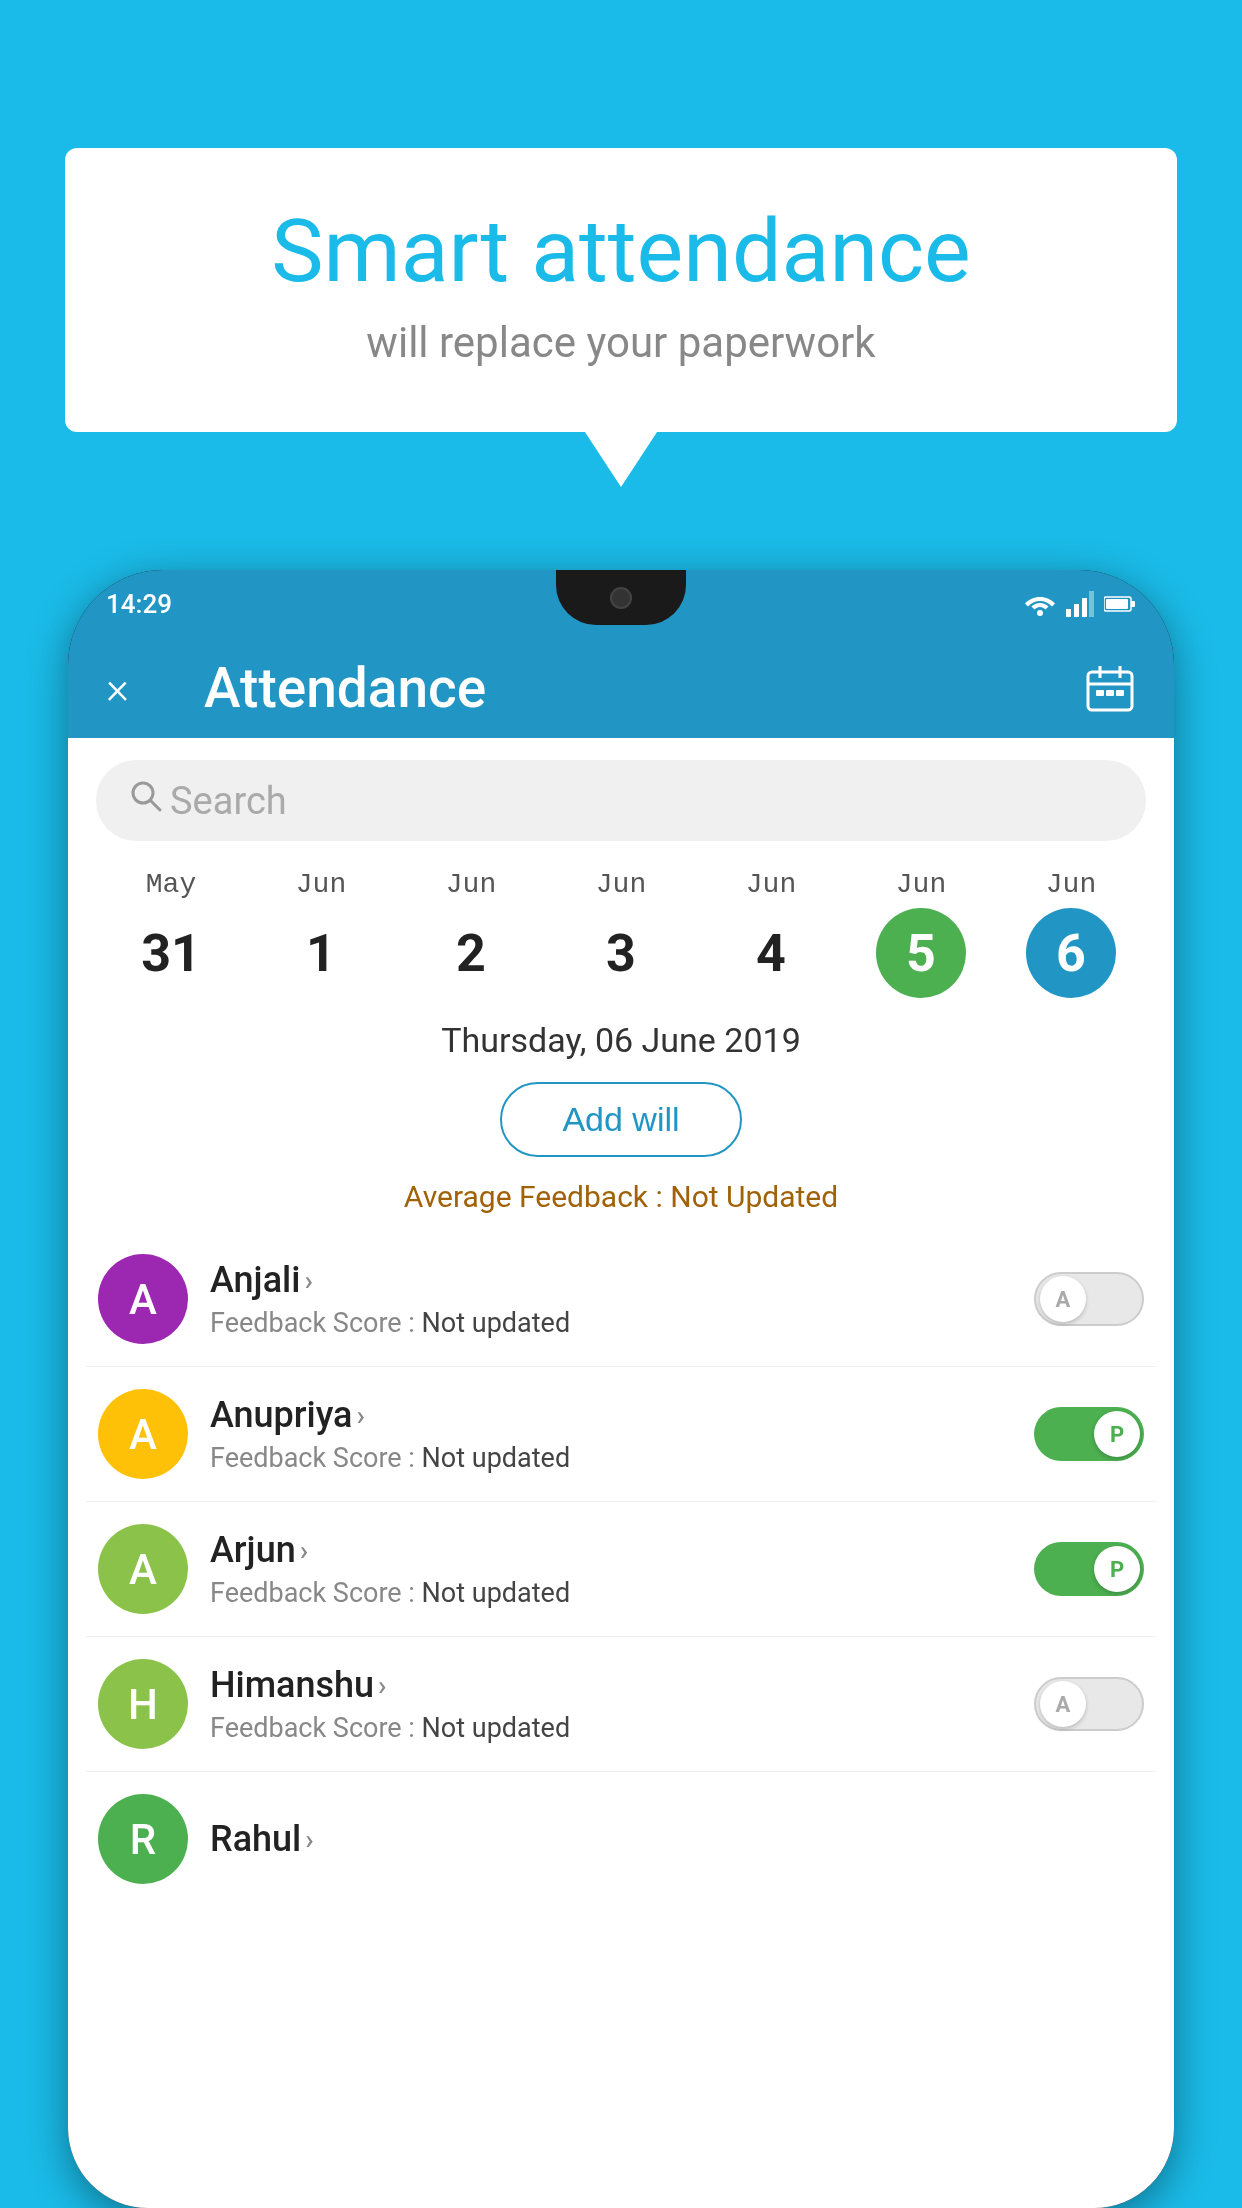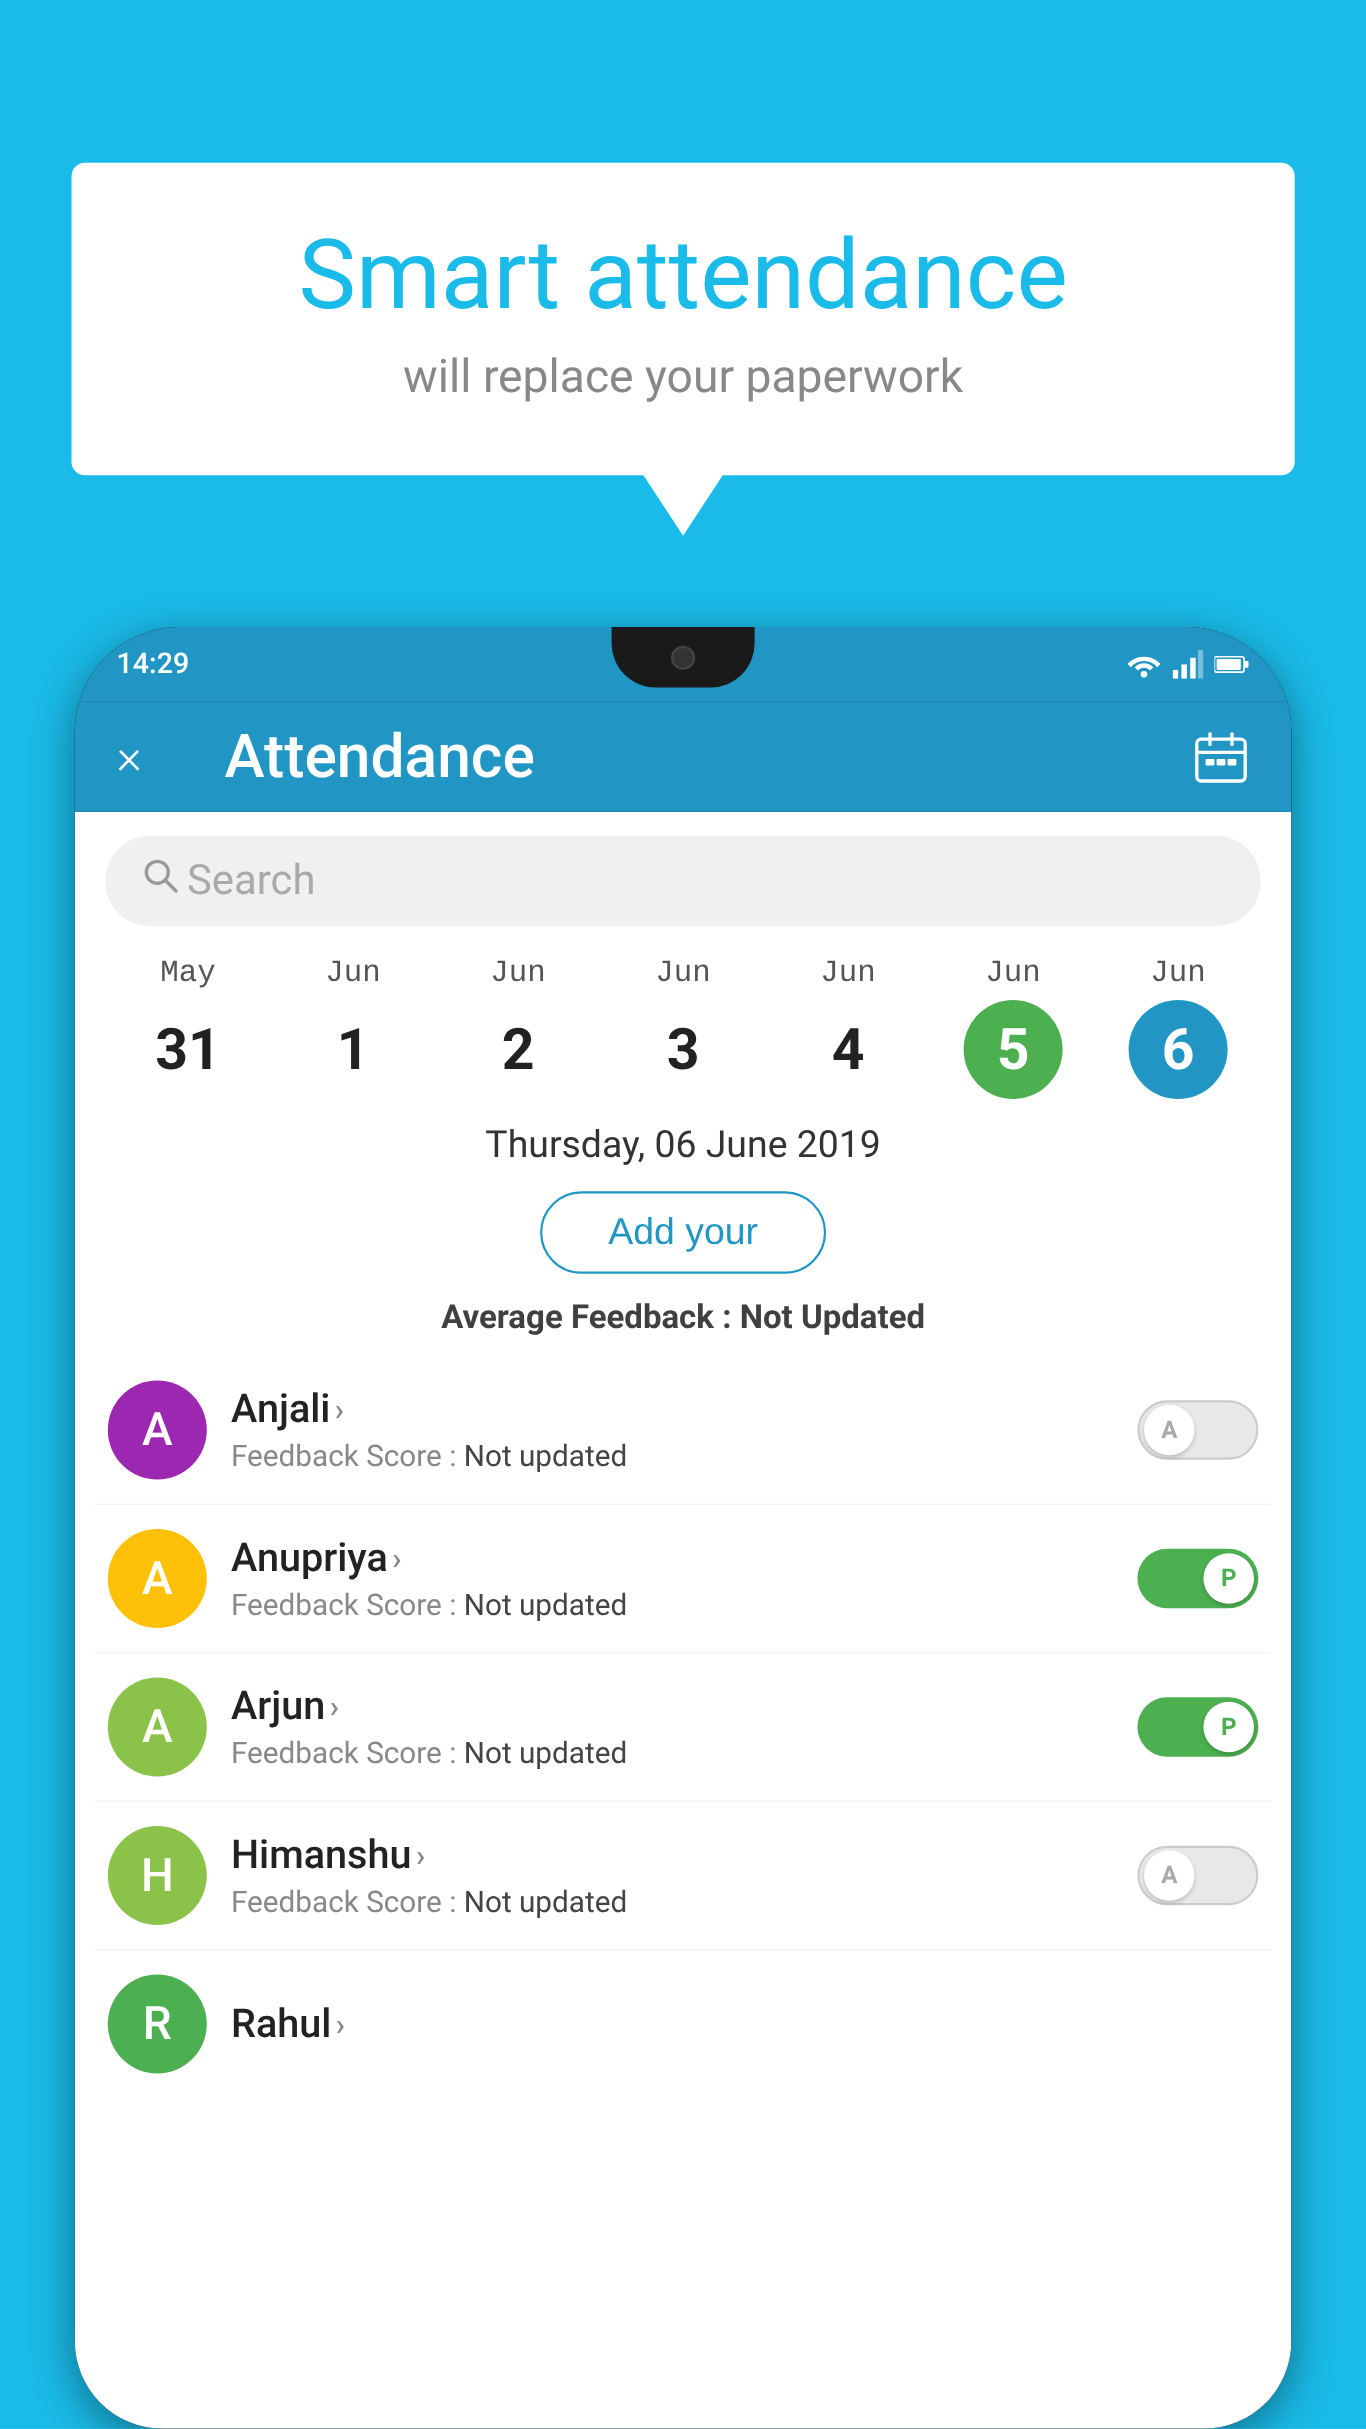--- a/index.html
+++ b/index.html
@@ -226,22 +226,22 @@
     }
 
     
     .avg-feedback {
       text-align: center;
       font-size: 30px;
       color: #888;
       margin-bottom: 18px;
     }
     .avg-feedback span {
-      color: #404040;
-      font-weight: 700;
+      color: #a16207;
+      font-weight: 400;
     }
 
     
     .student-list {
       padding: 0 18px;
     }
     .student-item {
       display: flex;
       align-items: center;
       padding: 22px 12px;
@@ -420,21 +420,21 @@
         <span class="date-num today">5</span>
       </div>
       <div class="date-item">
         <span class="date-month">Jun</span>
         <span class="date-num selected">6</span>
       </div>
     </div>
 
     <div class="selected-date-label">Thursday, 06 June 2019</div>
 
-    <button class="add-topic-btn">Add your</button>
+    <button class="add-topic-btn">Add will</button>
 
     <div class="avg-feedback">
       <span>Average Feedback :</span>
       <span>Not Updated</span>
     </div>
 
     <div class="student-list">
 
       <div class="student-item">
         <div class="avatar" style="background:#9C27B0;">A</div>

